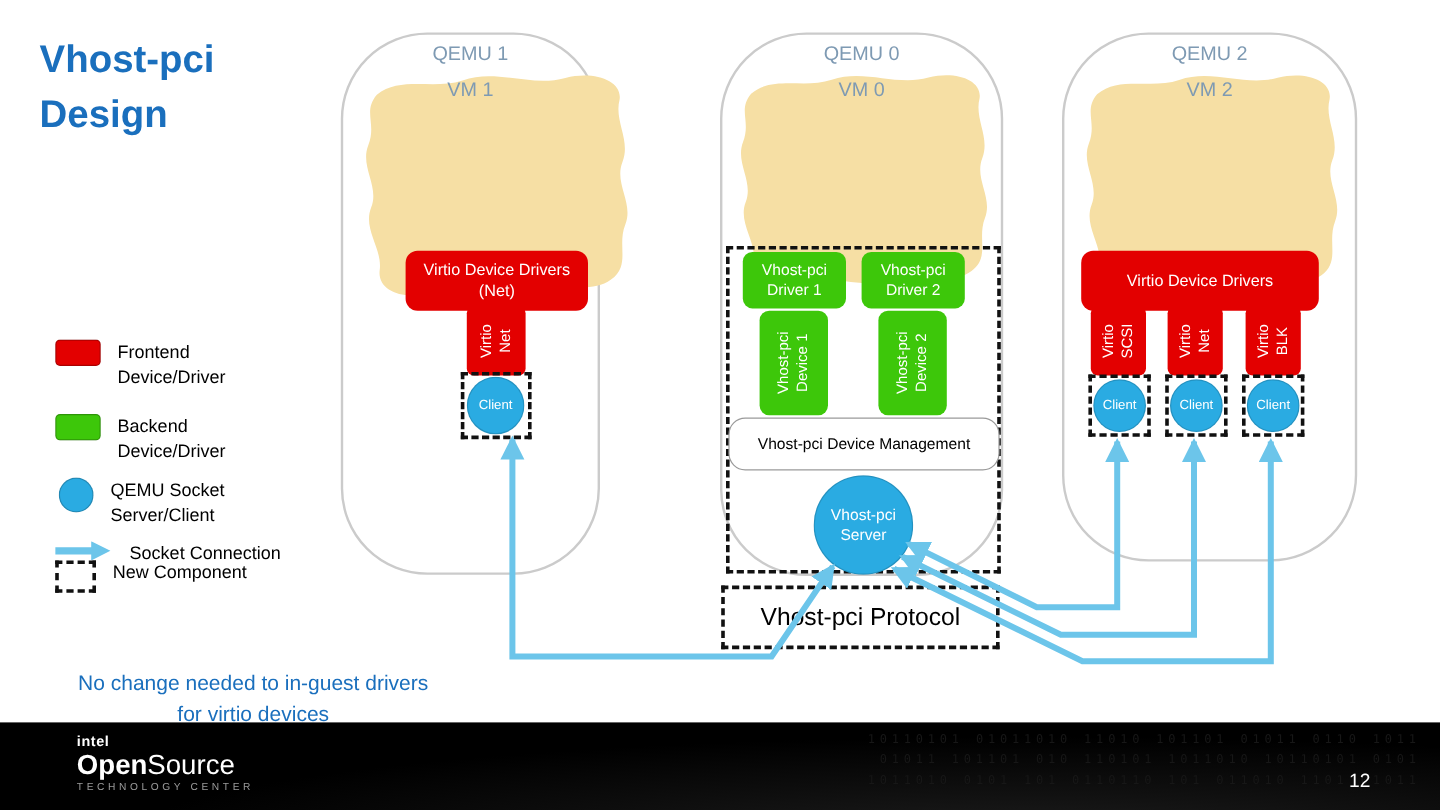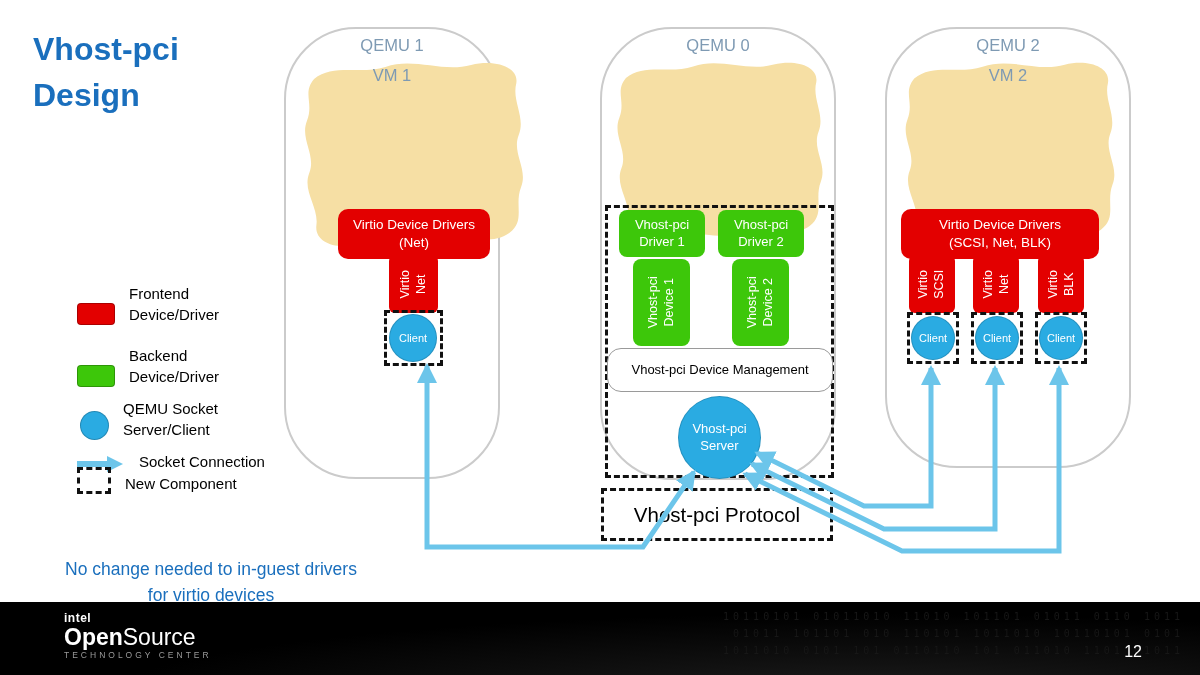--- a/index.html
+++ b/index.html
@@ -15,21 +15,21 @@
   html,body{width:1200px;height:675px;}
   body{
     position:relative;overflow:hidden;background:#fff;
     font-family:"Liberation Sans",sans-serif;color:#000;
   }
   
   .slide-title{position:absolute;left:33px;top:26px;font-size:32px;font-weight:bold;color:var(--accent);line-height:1.45;}
   .note{position:absolute;left:12px;top:556px;width:398px;text-align:center;color:var(--accent);font-size:17.5px;line-height:1.5;}
   
   .legend{position:absolute;left:46px;top:283px;width:240px;}
-  .legend-row{position:absolute;left:0;display:flex;align-items:flex-end;gap:14px;margin-left:31px;}
+  .legend-row{position:absolute;left:0;display:flex;align-items:flex-start;gap:14px;}
   .legend-label{font-size:15px;line-height:1.4;color:#000;}
   .sw-rect{width:38px;height:22px;border-radius:4px;border:1px solid rgba(0,0,0,.25);flex:0 0 auto;}
   .sw-red{background:var(--red);}
   .sw-green{background:var(--green);}
   .sw-circle{width:29px;height:29px;border-radius:50%;background:var(--blue);border:1px solid rgba(0,0,0,.2);margin-left:3px;flex:0 0 auto;}
   .sw-dashed{width:34px;height:27px;border:3px dashed #111;flex:0 0 auto;}
   .sw-arrow{flex:0 0 auto;}
   
   .qemu{position:absolute;border:2px solid #cbcbcb;border-radius:72px;background:#fff;}
   #qemu1{left:284px;top:27px;width:216px;height:452px;}
@@ -142,20 +142,21 @@
 
   <div class="newbox-sm" style="left:98px;top:281px;width:59px;height:56px;"></div>
   <div class="client" style="left:103px;top:285px;width:48px;height:48px;">Client</div>
 </div>
 
 <div class="qemu" id="qemu0">
   <div class="qemu-label">QEMU 0</div>
   <svg class="cloud" style="left:6px;top:26px;width:224px;height:192px;" viewBox="0 0 100 100" preserveAspectRatio="none">
     <path d="M8,12 C16,4 28,10 38,6 C50,1 62,9 74,5 C84,2 94,6 93,14 C91,23 97,31 94,40 C91,49 98,57 95,66 C92,75 97,83 90,89 C82,96 70,89 59,93 C48,97 38,90 28,94 C18,98 8,94 9,85 C10,76 3,68 6,59 C9,50 2,42 5,33 C8,24 3,19 8,12 Z" fill="#f6dfa4"></path>
   </svg>
+  <div class="vm-label">VM 0</div>
 
   <div class="newbox" style="left:3px;top:176px;width:229px;height:273px;"></div>
 
   <div class="greenbox" style="left:17px;top:181px;width:86px;height:47px;">
     <div>Vhost-pci</div>
     <div>Driver 1</div>
   </div>
   <div class="greenbox" style="left:116px;top:181px;width:86px;height:47px;">
     <div>Vhost-pci</div>
     <div>Driver 2</div>
@@ -190,21 +191,20 @@
 
 <div class="qemu" id="qemu2">
   <div class="qemu-label">QEMU 2</div>
   <svg class="cloud" style="left:9px;top:26px;width:228px;height:196px;" viewBox="0 0 100 100" preserveAspectRatio="none">
     <path d="M8,12 C16,4 28,10 38,6 C50,1 62,9 74,5 C84,2 94,6 93,14 C91,23 97,31 94,40 C91,49 98,57 95,66 C92,75 97,83 90,89 C82,96 70,89 59,93 C48,97 38,90 28,94 C18,98 8,94 9,85 C10,76 3,68 6,59 C9,50 2,42 5,33 C8,24 3,19 8,12 Z" fill="#f6dfa4"></path>
   </svg>
   <div class="vm-label">VM 2</div>
 
   <div class="redbox" style="left:14px;top:180px;width:198px;height:50px;">
     <div>Virtio Device Drivers</div>
-    <div>(SCSI, Net, BLK)</div>
   </div>
 
   <div class="vbox red" style="left:22px;top:226px;width:46px;height:58px;">
     <div class="vrot">
       <div>Virtio</div>
       <div>SCSI</div>
     </div>
   </div>
   <div class="vbox red" style="left:86px;top:226px;width:46px;height:58px;">
     <div class="vrot">

